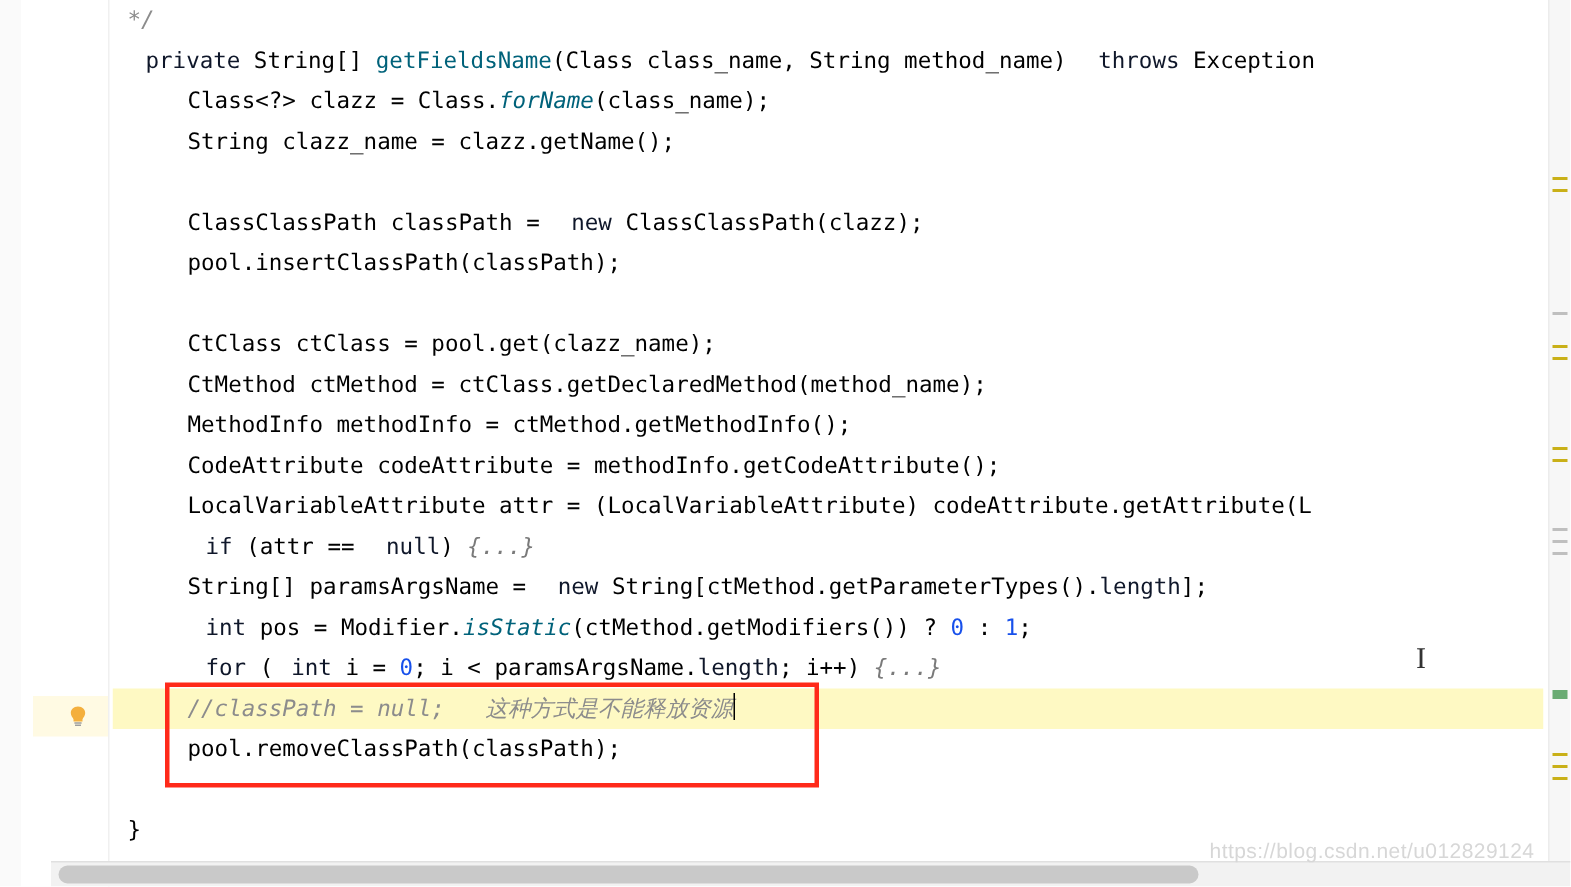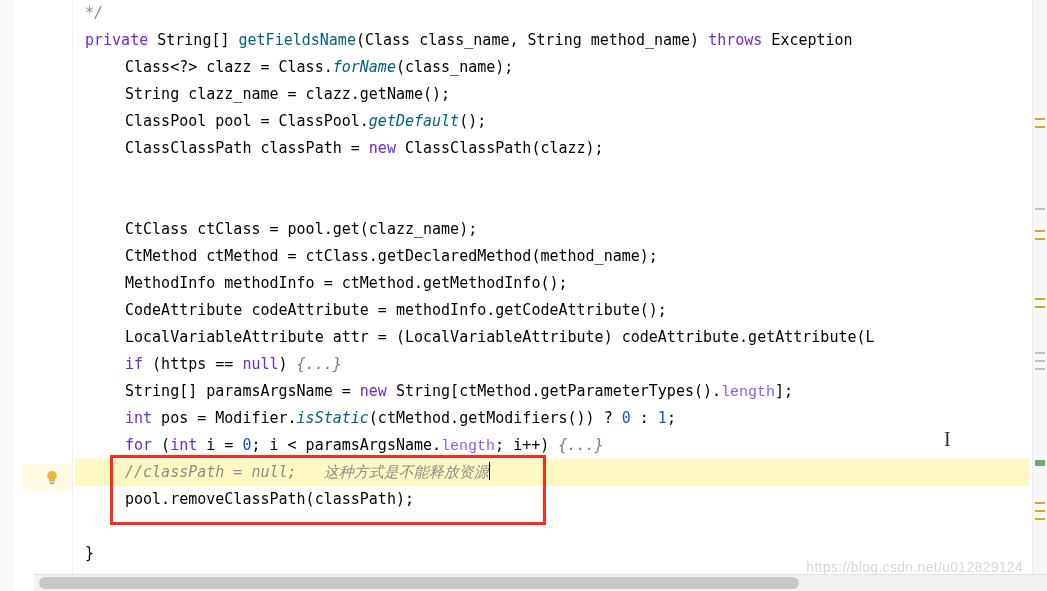--- a/index.html
+++ b/index.html
@@ -9,26 +9,26 @@
   .gutter{position:absolute;left:0;top:0;width:72px;height:100%;
     background:#fff;border-right:1px solid #f0f0f0;}
   .diff-col{position:absolute;left:0;top:0;width:14px;height:100%;
     background:#fafafa;}
   .codearea{position:absolute;left:75px;top:0;right:18px;height:575px;
     white-space:pre;overflow:hidden;}
   .line{position:absolute;left:0;right:0;height:27px;}
   .hl-line{background:#fef9c3;}
   .ind1{padding-left:10px;}
   .ind2{padding-left:50px;}
-  .kw{color:#6d28d9;}
+  .kw{color:#0f172a;margin-left:12px;}
   .fn{color:#00627a;}
   .fnEm{color:#00627a;font-style:italic;}
   .fEm{font-style:italic;}
   .num{color:#1750eb;}
-  .fld{color:#8b5cf6;font-family:Liberation Mono, monospace;}
+  .fld{color:#0f172a;}
   .cmt{color:#8c8c8c;font-style:italic;}
   .fold{font-style:italic;color:#7a7a7a;}
   .redbox{position:absolute;border:3px solid #ff2a1a;pointer-events:none;}
   .markbar{position:absolute;right:0;top:0;width:14px;height:575px;
     background:#f7f7f7;border-left:1px solid #ececec;}
   .mark{position:absolute;right:2px;width:10px;height:2px;}
   .mk-warn{background:#c9b018;}
   .mk-sel{background:#bfbfbf;}
   .mk-diff{background:#6aab73;}
   .hscroll{position:absolute;left:34px;right:0;bottom:0;height:16px;
@@ -65,38 +65,38 @@
 
   <div class="codearea">
     <div class="line ind1" style="top:0px"><span class="cmt">*/</span></div>
 
     <div class="line ind1" style="top:27px"><span class="kw">private</span><span> String[] </span><span class="fn">getFieldsName</span><span>(Class class_name, String method_name) </span><span class="kw">throws</span><span> Exception </span></div>
 
     <div class="line ind2" style="top:54px"><span>Class&lt;?&gt; clazz = Class.</span><span class="fnEm">forName</span><span>(class_name);</span></div>
 
     <div class="line ind2" style="top:81px"><span>String clazz_name = clazz.getName();</span></div>
 
-    <div class="line ind2" style="top:108px"><span>ClassPool pool = ClassPool.</span><span class="fnEm">getDefault</span><span>();</span></div>
 
     <div class="line ind2" style="top:135px"><span>ClassClassPath classPath = </span><span class="kw">new</span><span> ClassClassPath(clazz);</span></div>
 
+    <div class="line ind2" style="top:162px"><span>pool.insertClassPath(classPath);</span></div>
 
     <div class="line ind2" style="top:189px"><span></span></div>
 
     <div class="line ind2" style="top:216px"><span>CtClass ctClass = pool.get(clazz_name);</span></div>
 
     <div class="line ind2" style="top:270px"><span>MethodInfo methodInfo = ctMethod.getMethodInfo();</span></div>
 
     <div class="line ind2" style="top:243px"><span>CtMethod ctMethod = ctClass.getDeclaredMethod(method_name);</span></div>
 
     <div class="line ind2" style="top:297px"><span>CodeAttribute codeAttribute = methodInfo.getCodeAttribute();</span></div>
 
     <div class="line ind2" style="top:324px"><span>LocalVariableAttribute attr = (LocalVariableAttribute) codeAttribute.getAttribute(L</span></div>
 
-    <div class="line ind2" style="top:351px"><span class="kw">if</span><span> (https == </span><span class="kw">null</span><span>) </span><span class="fold">{...}</span></div>
+    <div class="line ind2" style="top:351px"><span class="kw">if</span><span> (attr == </span><span class="kw">null</span><span>) </span><span class="fold">{...}</span></div>
 
     <div class="line ind2" style="top:378px"><span>String[] paramsArgsName = </span><span class="kw">new</span><span> String[ctMethod.getParameterTypes().</span><span class="fld">length</span><span>];</span></div>
 
     <div class="line ind2" style="top:405px"><span class="kw">int</span><span> pos = Modifier.</span><span class="fnEm">isStatic</span><span>(ctMethod.getModifiers()) ? </span><span class="num">0</span><span> : </span><span class="num">1</span><span>;</span></div>
 
     <div class="line ind2" style="top:432px"><span class="kw">for</span><span> (</span><span class="kw">int</span><span> i = </span><span class="num">0</span><span>; i &lt; paramsArgsName.</span><span class="fld">length</span><span>; i++) </span><span class="fold">{...}</span></div>
 
     <div class="line ind2 hl-line" style="top:459px"><span class="cmt fEm">//classPath = null;   这种方式是不能释放资源</span><span class="caret"></span></div>
 
     <div class="line ind2" style="top:486px"><span>pool.removeClassPath(classPath);</span></div>

